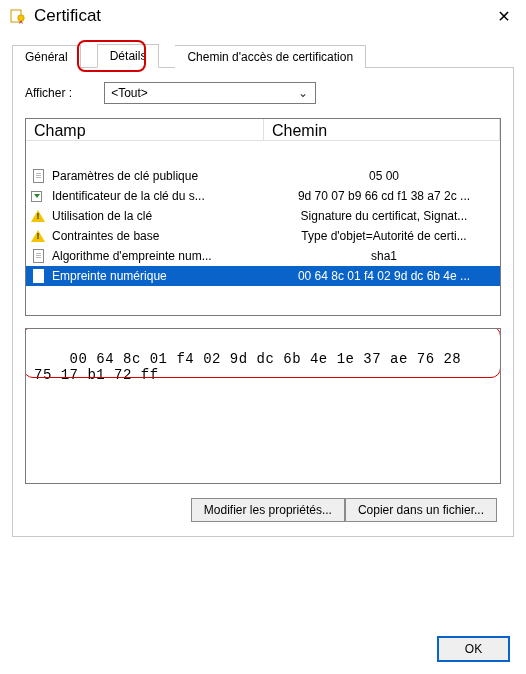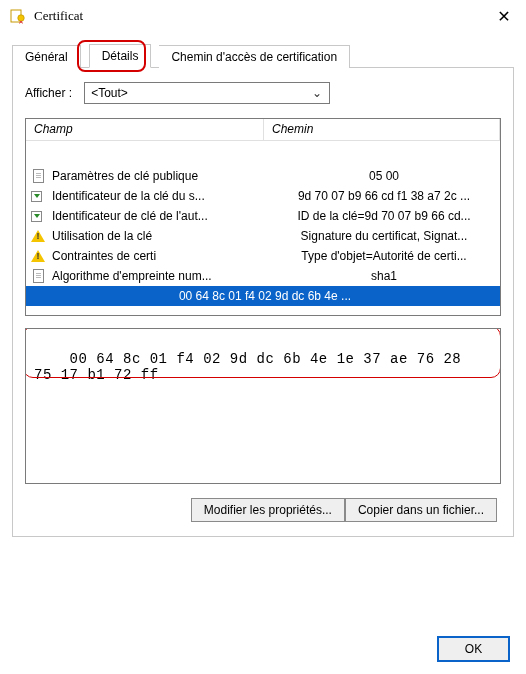--- a/index.html
+++ b/index.html
@@ -18,21 +18,21 @@
   .titlebar {
     display: flex;
     align-items: center;
     padding: 6px 10px;
     height: 32px;
   }
   .titlebar .cert-icon {
     width: 16px; height: 16px; margin-right: 8px;
     display: inline-block; position: relative;
   }
-  .title-text { font-size: 13px; font-family: Liberation Serif, serif; }
+  .title-text { font-size: 17px; }
   .close-btn {
     margin-left: auto;
     font-size: 16px;
     width: 24px; height: 24px;
     display: flex; align-items: center; justify-content: center;
     cursor: pointer;
   }
 
   
   .tabs {
@@ -43,21 +43,21 @@
     align-items: flex-end;
     height: 28px;
   }
   .tab {
     padding: 4px 12px 4px 12px;
     border: 1px solid transparent;
     border-bottom: none;
     position: relative;
     cursor: pointer;
     font-size: 12px;
-    margin-right: 8px;
+    margin-right: 16px;
     top: 1px;
     background: #fff;
   }
   .tab.inactive {
     border-color: #c8c8c8;
     background: #fff;
     z-index: 1;
   }
   .tab.active {
     border-color: #c8c8c8;
@@ -82,27 +82,27 @@
     border-top: none;
     padding: 14px 12px 14px 12px;
   }
 
   
   .row-afficher {
     display: flex;
     align-items: center;
     margin-bottom: 14px;
   }
-  .row-afficher label { margin-right: 12px; }
+  .row-afficher label { margin-right: 32px; }
   .combo {
     display: flex;
     align-items: center;
     border: 1px solid #7a7a7a;
     height: 22px;
-    width: 246px;
+    width: 212px;
     padding: 0 4px 0 6px;
     background: #fff;
     position: relative;
     cursor: pointer;
   }
   .combo-text { flex: 1; }
   .combo-arrow {
     width: 16px; text-align: center; color: #333;
   }
 
@@ -116,22 +116,21 @@
   }
   .lv-header {
     display: flex;
     border-bottom: 1px solid #e0e0e0;
     background: #fff;
     height: 22px;
   }
   .lv-header .col {
     padding: 3px 8px;
     border-right: 1px solid #e0e0e0;
-    font-size: 12px;
-    font-style: italic;
+    font-size: 16px;
   }
   .col-champ { width: 238px; }
   .col-valeur { flex: 1; }
   .lv-body {
     overflow-y: auto;
     margin-top: 25px;
   }
   .lv-row {
     display: flex;
     height: 20px;
@@ -332,65 +331,57 @@
             </span>
       <span class="rtxt">Identificateur de la clé du s...</span>
     </div>
     <div class="c2">
       <span class="rval">9d 70 07 b9 66 cd f1 38 a7 2c ...</span>
     </div>
   </div>
         <div class="lv-row">
     <div class="c1">
       <span class="lv-icon">
-              <span class="ico ico-ext">
-                <span class="sq"></span>
-                <span class="arr"></span>
-              </span>
-            </span>
-      <span class="rtxt">Identificateur de clé de l'aut...</span>
-    </div>
-    <div class="c2">
-      <span class="rval">ID de la clé=9d 70 07 b9 66 cd...</span>
+              <span class="ico ico-warn"></span>
+            </span>
+      <span class="rtxt">Utilisation de la clé</span>
+    </div>
+    <div class="c2">
+      <span class="rval">Signature du certificat, Signat...</span>
     </div>
   </div>
         <div class="lv-row">
     <div class="c1">
       <span class="lv-icon">
               <span class="ico ico-warn"></span>
             </span>
-      <span class="rtxt">Utilisation de la clé</span>
-    </div>
-    <div class="c2">
-      <span class="rval">Signature du certificat, Signat...</span>
+      <span class="rtxt">Contraintes de base</span>
+    </div>
+    <div class="c2">
+      <span class="rval">Type d'objet=Autorité de certi...</span>
     </div>
   </div>
         <div class="lv-row">
     <div class="c1">
       <span class="lv-icon">
-              <span class="ico ico-warn"></span>
-            </span>
-      <span class="rtxt">Contraintes de certi</span>
-    </div>
-    <div class="c2">
-      <span class="rval">Type d'objet=Autorité de certi...</span>
-    </div>
-  </div>
-        <div class="lv-row">
-    <div class="c1">
-      <span class="lv-icon">
               <span class="ico ico-page"></span>
             </span>
       <span class="rtxt">Algorithme d'empreinte num...</span>
     </div>
     <div class="c2">
       <span class="rval">sha1</span>
     </div>
   </div>
         <div class="lv-row selected">
+    <div class="c1">
+      <span class="lv-icon">
+              <span class="ico ico-prop ico-prop-sel"></span>
+            </span>
+      <span class="rtxt">Empreinte numérique</span>
+    </div>
     <div class="c2">
       <span class="rval">00 64 8c 01 f4 02 9d dc 6b 4e ...</span>
     </div>
   </div>
       </div>
   </div>
 
   <div class="valuebox" id="valuebox">
     <span style="white-space:pre;">00 64 8c 01 f4 02 9d dc 6b 4e 1e 37 ae 76 28
 75 17 b1 72 ff</span>

